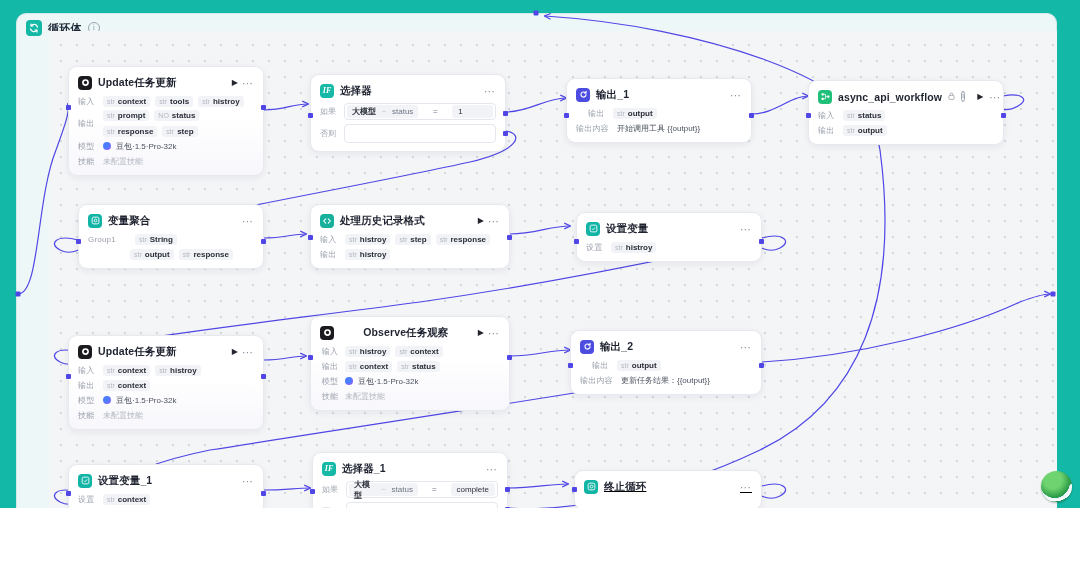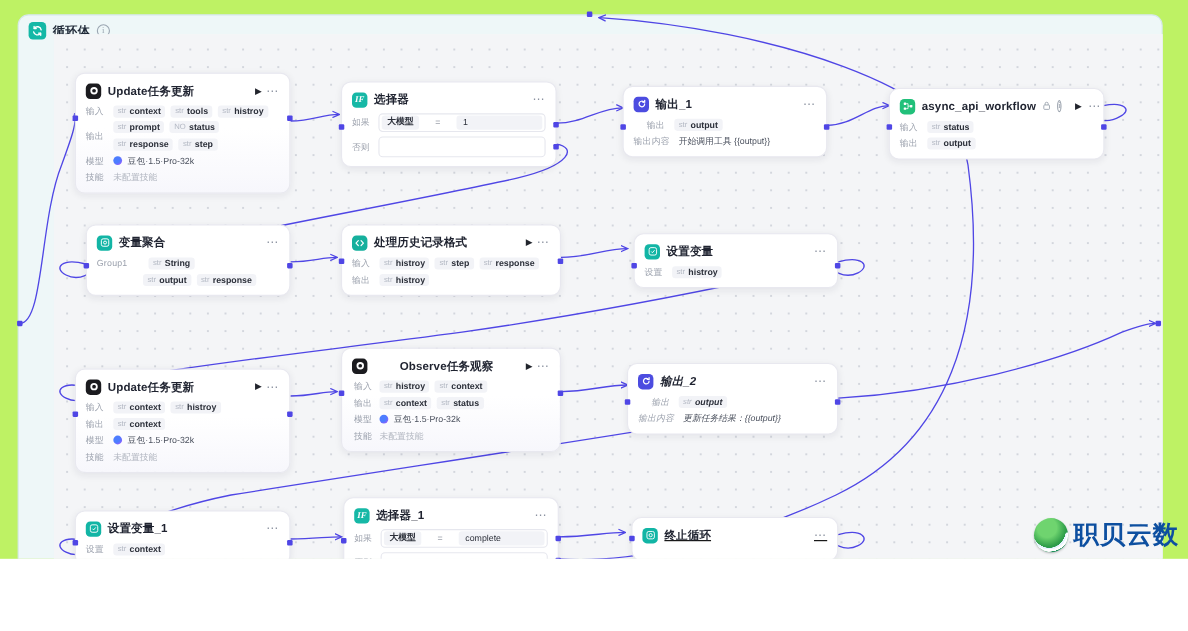--- a/index.html
+++ b/index.html
@@ -5,21 +5,21 @@
   html, body {
     margin: 0; padding: 0;
     width: 1080px; height: 574px;
     overflow: hidden;
     background: #ffffff;
     font-family: "Liberation Sans", "DejaVu Sans", sans-serif;
   }
   #root {
     position: relative;
     width: 1080px; height: 508px;
-    background: #bef264;
+    background: #14b8a6;
     overflow: hidden;
   }
 
   
   .loop-panel {
     position: absolute;
     left: 16px; top: 13px;
     width: 1041px; height: 545px;
     background: #eef7f8;
     border: 1px solid #d5e8ea;
@@ -203,21 +203,20 @@
   }
   .cond-var {
     background: #f2f3f7;
     border-radius: 3px;
     height: 13px;
     display: flex; align-items: center; gap: 4px;
     padding: 0 5px;
     font-size: 8px;
     color: #2c303a;
     font-weight: bold;
-    flex-direction: column;
   }
   .cond-var .sep { color: #b6bac3; font-weight: normal; }
   .cond-var .fld { color: #6f7684; font-weight: normal; }
   .cond-op {
     width: 34px;
     text-align: center;
     font-size: 8px;
     color: #6f7684;
   }
   .cond-val {
@@ -706,21 +705,21 @@
       <span class="row-label">模型</span>
       <span class="model-dot"></span>
       <span class="plain">豆包·1.5·Pro-32k</span>
     </div>
     <div class="row">
       <span class="row-label">技能</span>
       <span class="plain muted">未配置技能</span>
     </div>
   </div>
 
-  <div class="node" style="left:570px; top:330px; width:192px;font-style:italic;">
+  <div class="node" style="left:570px; top:330px; width:192px;">
     <div class="port l" style="top:32px"></div>
     <div class="port r" style="top:32px"></div>
     <div class="node-head">
       <span class="n-icon out">
         <svg width="9" height="9" viewBox="0 0 16 16" fill="none" stroke="#fff" stroke-width="2" stroke-linecap="round">
           <path d="M12.5 8a4.5 4.5 0 1 1-1.4-3.2"></path>
             <path d="M12.6 2.2v3h-3"></path>
         </svg>
       </span>
       <span class="n-title">输出_2</span>
@@ -797,16 +796,15 @@
             <circle cx="8" cy="8" r="2.6"></circle>
         </svg>
       </span>
       <span class="n-title">终止循环</span>
       <span class="dots-icon">⋯</span>
     </div>
   </div>
 
   <div class="watermark">
     <span class="wm-logo"></span>
-    <span class="wm-text">职贝云数</span>
   </div>
 
 </div>
 
 </body></html>

